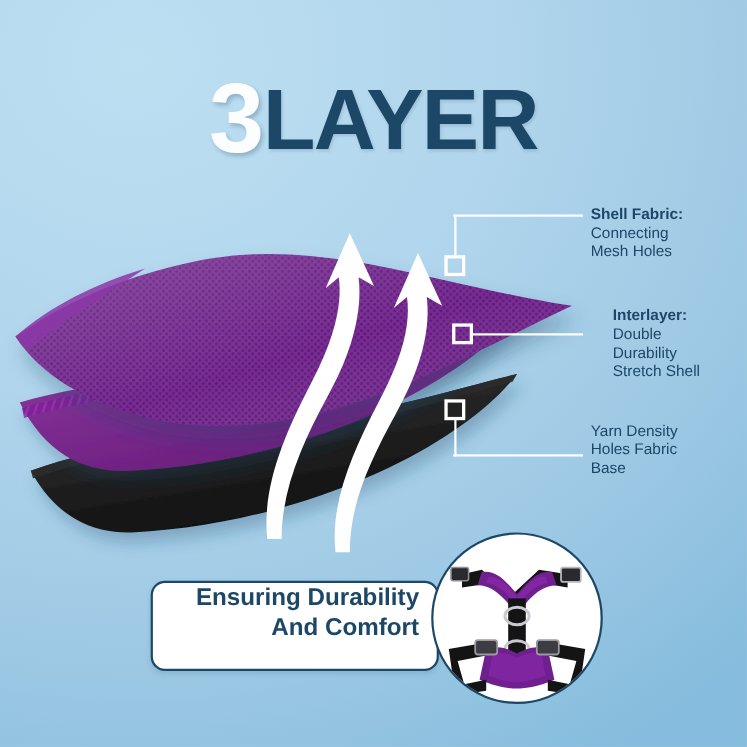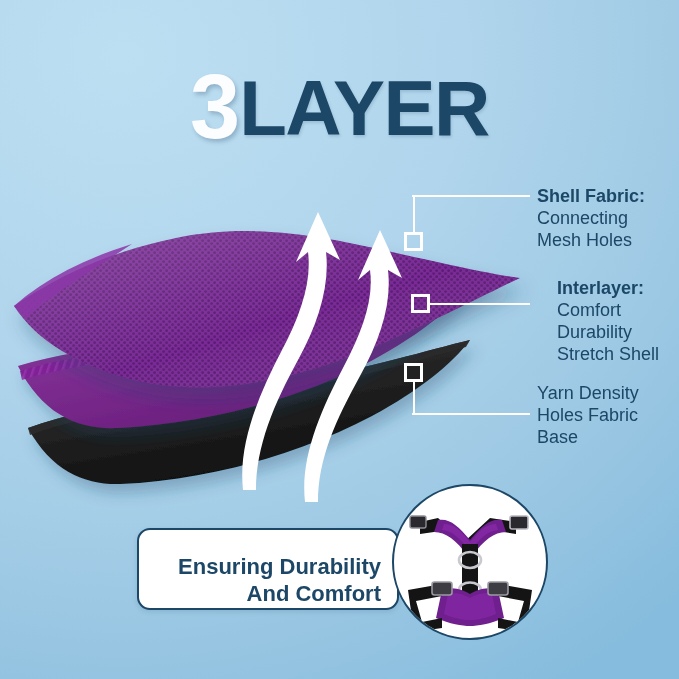--- a/index.html
+++ b/index.html
@@ -46,21 +46,21 @@
 
   
   .layers{position:absolute;left:0;top:128px;width:560px;height:380px;}
   .layers svg{display:block;}
 
   
   .callout{position:absolute;}
   .co-text{
     position:absolute;
     color:#1c4767;
-    font-size:18px;
+    font-size:14px;
     line-height:1.22;
     white-space:nowrap;
   }
   .co-title{font-weight:bold;display:block;}
   .co-line{display:block;font-weight:normal;}
 
   .marker{
     position:absolute;width:19px;height:19px;
     border:3.2px solid #ffffff;
     box-sizing:border-box;
@@ -70,21 +70,21 @@
   .conn.h{height:2.2px;}
   .conn.v{width:2.2px;}
 
   
   .banner{
     position:absolute;left:137px;top:528px;width:262px;height:82px;
     background:#ffffff;
     border:2.2px solid #1c4767;
     border-radius:13px;
     box-sizing:border-box;
-    display:flex;align-items:flex-end;justify-content:flex-end;
+    display:flex;align-items:flex-start;justify-content:flex-end;
     padding-right:16px;
     box-shadow:0 2px 5px rgba(30,70,100,.14);
     z-index:4;
     padding-left:16px;
   }
   .banner-text{
     color:#1c4767;font-weight:bold;font-size:22px;line-height:1.22;
     text-align:right;white-space:pre-line;
   }
 
@@ -198,21 +198,21 @@
       <span class="co-line">Connecting</span>
       <span class="co-line">Mesh Holes</span>
     </div>
   </div>
 
   <div class="callout">
     <div class="marker" style="left:411px;top:294px;"></div>
     <div class="conn h" style="left:429px;top:302.5px;width:101px;"></div>
     <div class="co-text" style="left:557px;top:278px;">
       <span class="co-title">Interlayer:</span>
-      <span class="co-line">Comfort</span>
+      <span class="co-line">Double</span>
       <span class="co-line">Durability</span>
       <span class="co-line">Stretch Shell</span>
     </div>
   </div>
 
   <div class="callout">
     <div class="marker" style="left:404px;top:363px;"></div>
     <div class="conn v" style="left:412.5px;top:381px;height:34px;"></div>
     <div class="conn h" style="left:412px;top:413px;width:118px;"></div>
     <div class="co-text" style="left:537px;top:383px;">

